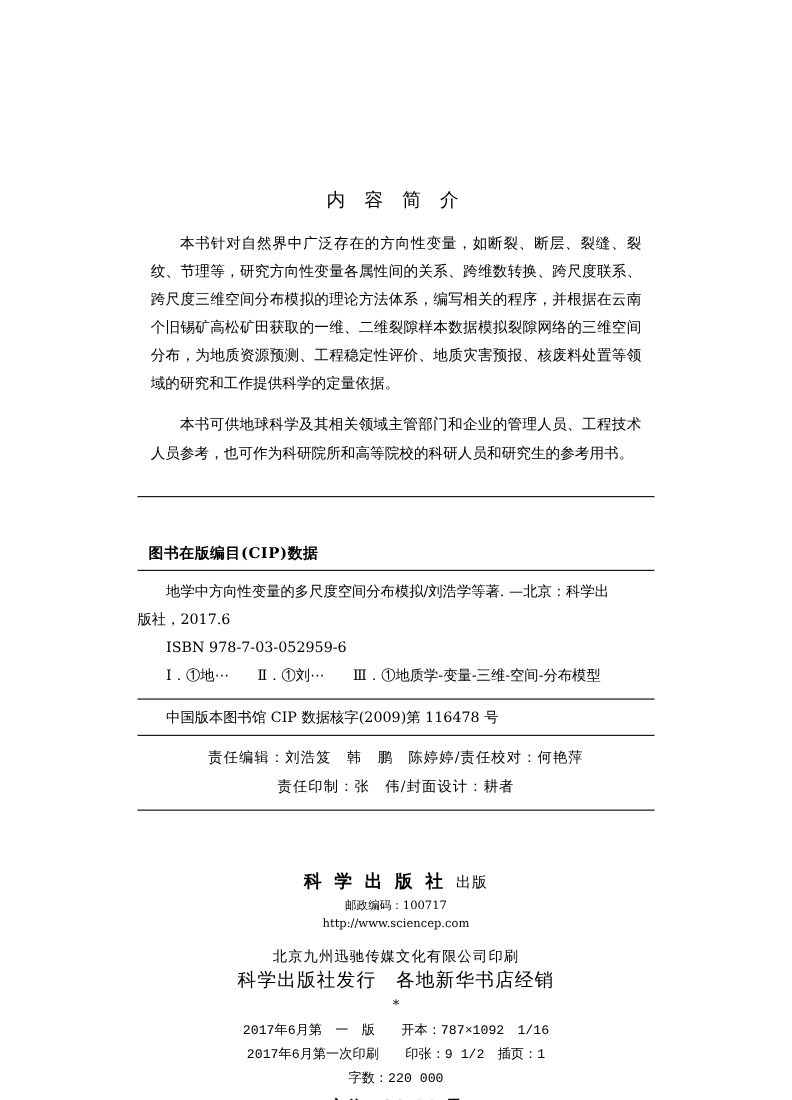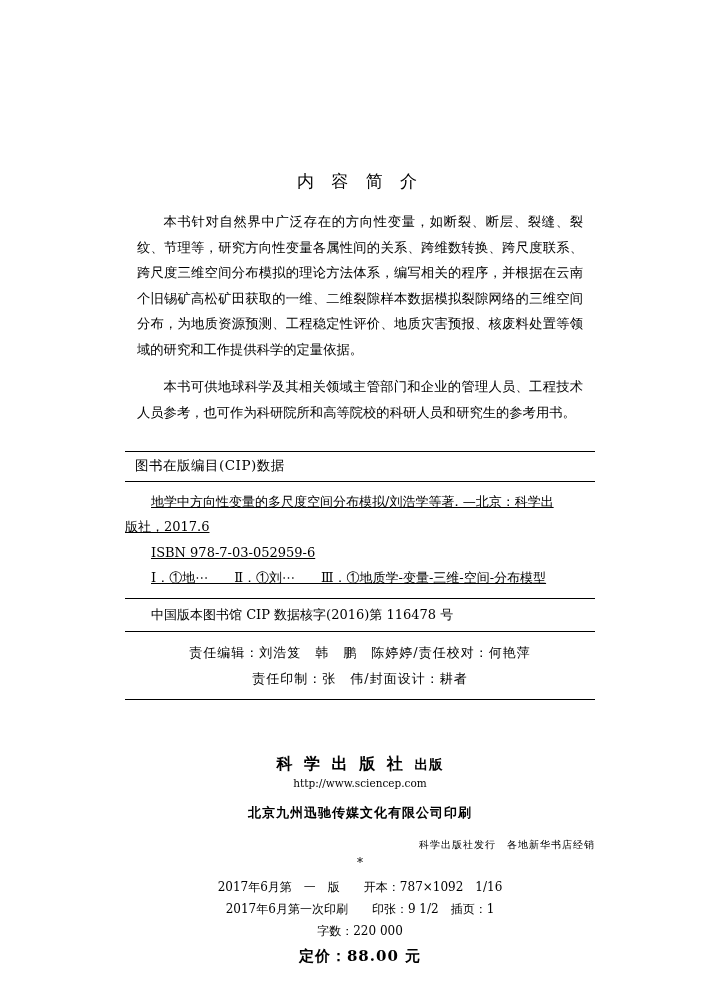--- a/index.html
+++ b/index.html
@@ -55,29 +55,29 @@
     border: 0;
     border-top: 1px solid #000;
     margin: 0;
     height: 0;
   }
   .rule-thick {
     border-top-width: 1.6px;
   }
   .cip-head {
     font-size: 13.5px;
-    font-weight: normal;
+    font-weight: bold;
     padding: 5px 0 6px 10px;
     letter-spacing: 0.5px;
+    margin-top: 37px;
   }
   .cip-body {
     font-size: 13px;
     line-height: 1.95;
     padding: 7px 0 7px 0;
-    text-decoration: underline;
   }
   .cip-body p {
     margin: 0;
   }
   .indent1 {
     text-indent: 2em;
   }
   .cip-check {
     font-size: 13px;
     padding: 7px 0 7px 0;
@@ -103,54 +103,54 @@
   }
   .pub-name {
     font-size: 16px;
     font-weight: bold;
     letter-spacing: 3px;
     font-family: "DejaVu Serif", "Liberation Serif", serif;
   }
   .pub-name .small {
     font-size: 13.5px;
     letter-spacing: 1px;
-    font-weight: bold;
+    font-weight: normal;
   }
   .pub-addr {
     font-size: 10.5px;
     line-height: 1.62;
     margin-top: 3px;
   }
   .pub-url {
     font-size: 10.5px;
     line-height: 1.62;
   }
   .printer {
     margin-top: 12px;
     font-size: 13px;
-    font-weight: bold;
+    font-weight: normal;
     letter-spacing: 1px;
   }
   .distrib {
-    margin-top: 16px;
-    font-size: 10px;
-    letter-spacing: 1px;
-    text-align: right;
+    margin-top: 0;
+    font-size: 17px;
+    letter-spacing: 1px;
   }
   .star {
     margin-top: 4px;
     font-size: 12px;
   }
   .specs {
     margin-top: 6px;
     font-size: 12px;
     line-height: 1.85;
   }
   .specs p {
     margin: 0;
+    font-family: Liberation Mono, monospace;
   }
   .price {
     margin-top: 5px;
     font-size: 15px;
     font-weight: bold;
     letter-spacing: 1px;
   }
   .sp1 { display: inline-block; width: 0.55em; }
 </style>
 </head>
@@ -170,33 +170,34 @@
       <hr class="rule rule-thick">
       <div class="cip-head">图书在版编目(CIP)数据</div>
       <hr class="rule">
       <div class="cip-body">
         <p class="indent1">地学中方向性变量的多尺度空间分布模拟/刘浩学等著. —北京：科学出</p>
         <p>版社，2017.6</p>
         <p class="indent1">ISBN 978-7-03-052959-6</p>
         <p class="indent1">Ⅰ．①地⋯　　Ⅱ．①刘⋯　　Ⅲ．①地质学-变量-三维-空间-分布模型</p>
       </div>
       <hr class="rule">
-      <div class="cip-check">中国版本图书馆 CIP 数据核字(2016)第 116478 号</div>
+      <div class="cip-check">中国版本图书馆 CIP 数据核字(2009)第 116478 号</div>
       <hr class="rule">
       <div class="credits">
         <p>责任编辑：刘浩笈　韩　鹏　陈婷婷/责任校对：何艳萍</p>
         <p>责任印制：张　伟/封面设计：耕者</p>
       </div>
       <hr class="rule rule-thick">
     </div>
 
     <div class="publisher">
       <div class="pub-name">
         <span>科 学 出 版 社</span><span class="sp1"></span><span class="small">出版</span>
       </div>
+      <div class="pub-addr">邮政编码：100717</div>
       <div class="pub-url">http://www.sciencep.com</div>
 
       <div class="printer">
         <span>北京九州迅驰传媒文化有限公司</span><span>印刷</span>
       </div>
       <div class="distrib">科学出版社发行　各地新华书店经销</div>
       <div class="star">*</div>
 
       <div class="specs">
         <p>2017年6月第　一　版　　开本：787×1092　1/16</p>

